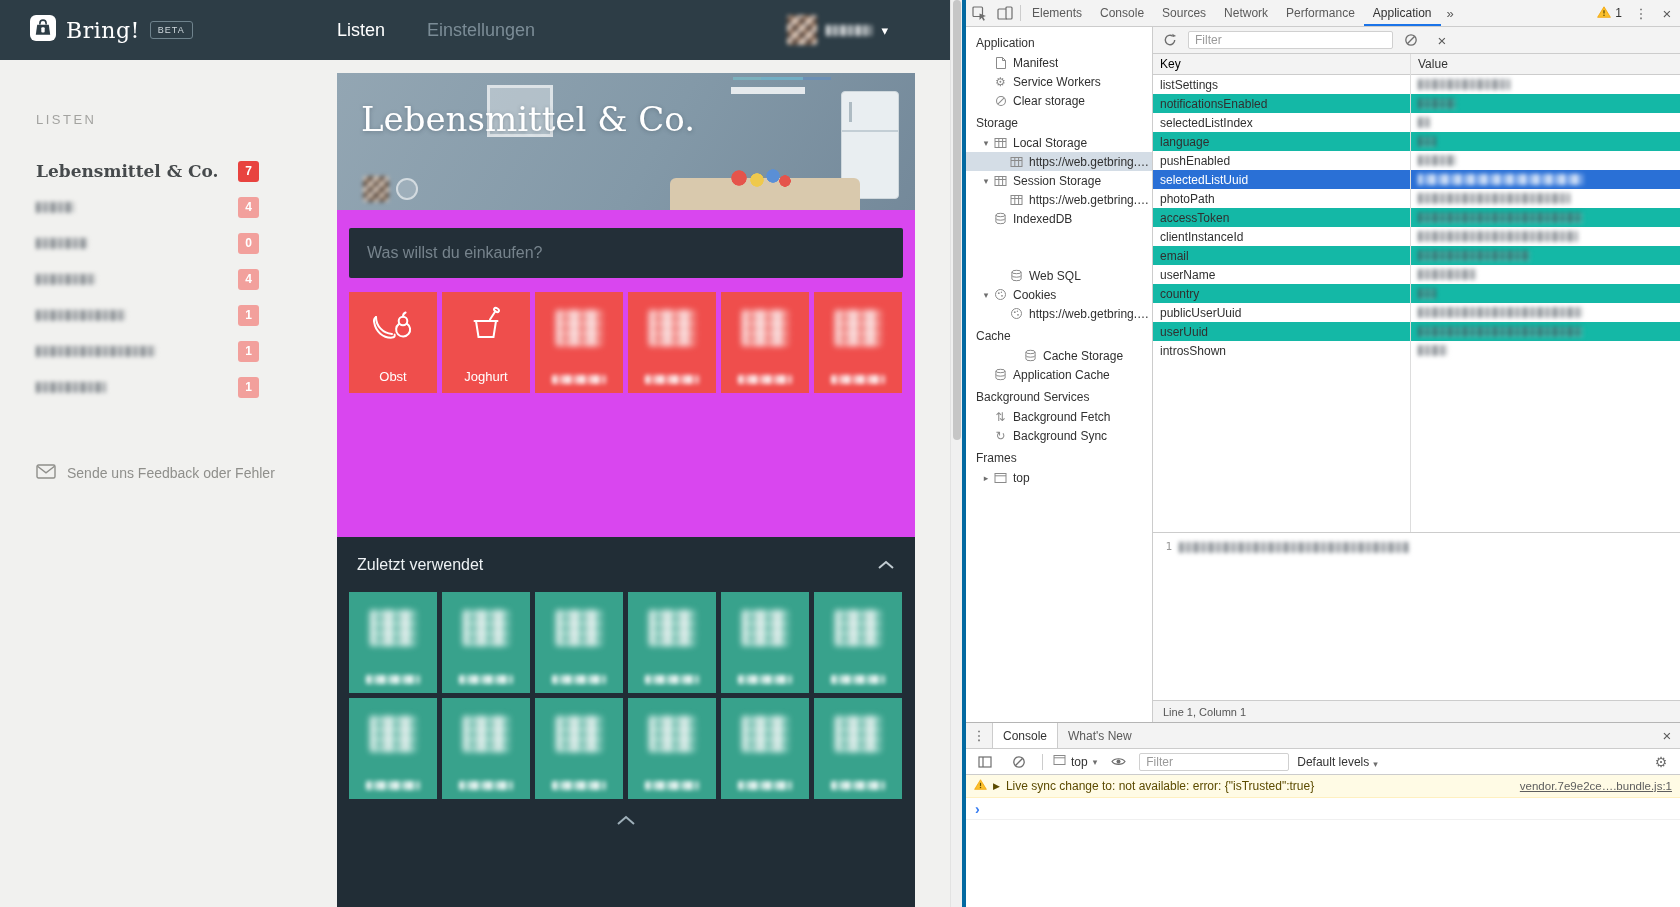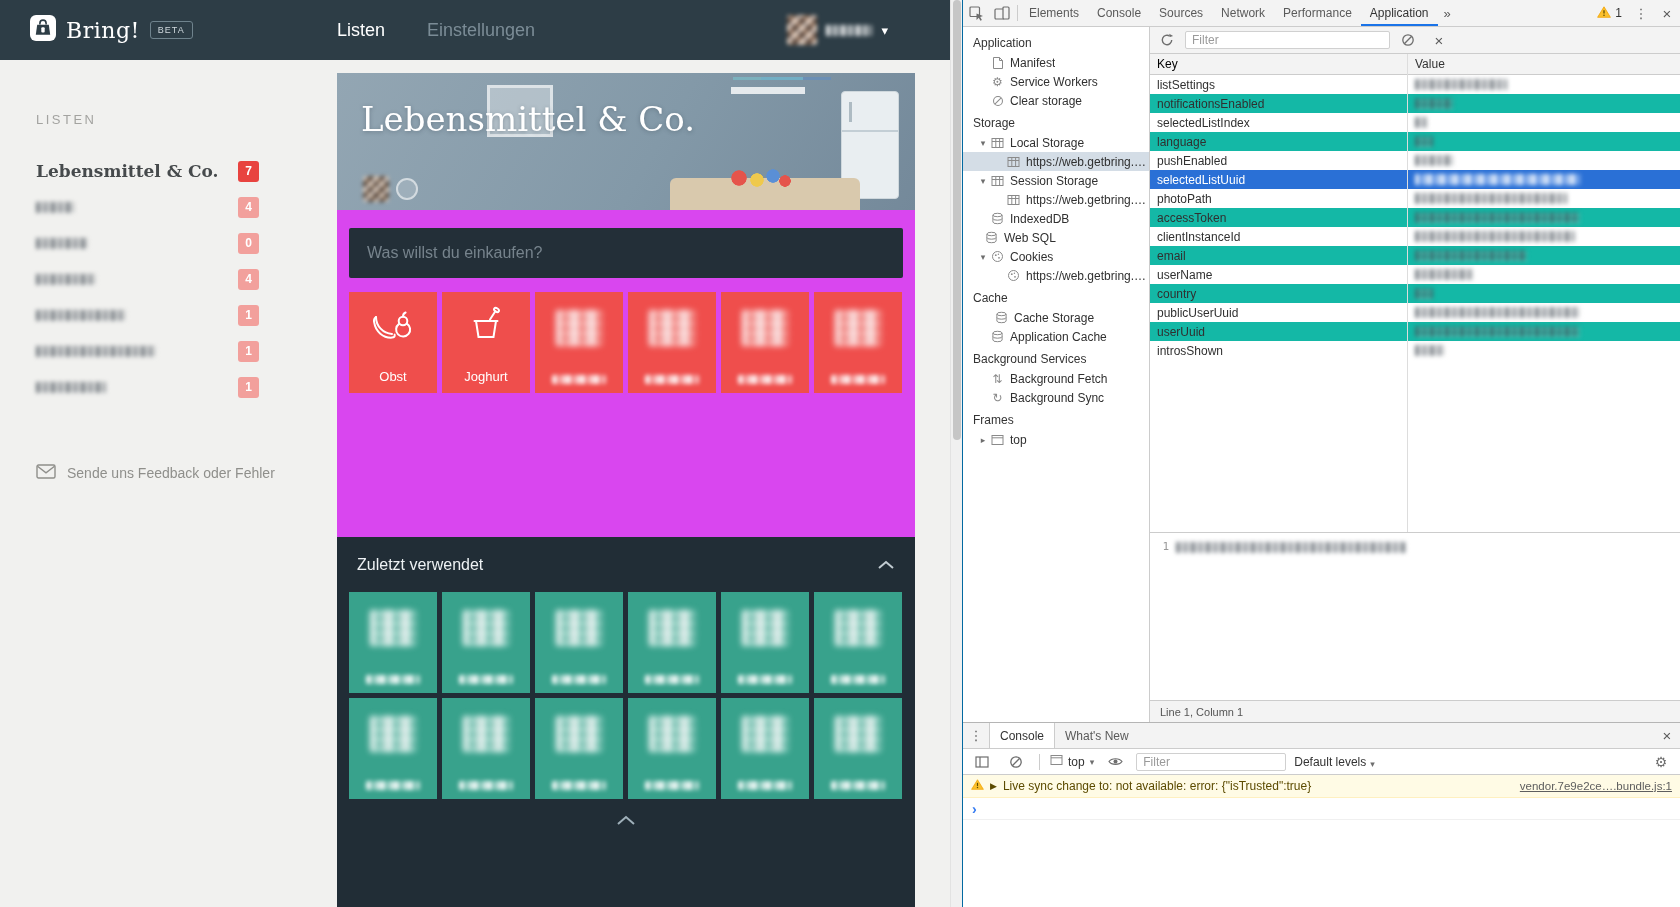--- a/index.html
+++ b/index.html
@@ -71,21 +71,21 @@
   .blur{display:inline-block;height:11px;border-radius:1px;filter:blur(2px);vertical-align:middle;}
   .blur-dark{background-image:repeating-linear-gradient(90deg,rgba(55,65,75,.6) 0 4px,rgba(55,65,75,.12) 4px 7px,rgba(55,65,75,.4) 7px 12px,rgba(55,65,75,.1) 12px 15px),repeating-linear-gradient(0deg,rgba(255,255,255,.35) 0 3px,rgba(0,0,0,.08) 3px 6px);}
   .blur-light{background-image:repeating-linear-gradient(90deg,rgba(255,255,255,.9) 0 4px,rgba(255,255,255,.25) 4px 7px,rgba(255,255,255,.65) 7px 12px,rgba(255,255,255,.2) 12px 15px);}
   .blur-blue{background-image:repeating-linear-gradient(90deg,rgba(255,255,255,.85) 0 4px,rgba(185,212,255,.4) 4px 8px,rgba(255,255,255,.6) 8px 13px);}
 
   
   #page-scrollbar{position:absolute;left:950px;top:0;width:12px;height:907px;background:#f0f0f0;border-left:1px solid #e2e2e2;}
   #page-scrollbar .thumb{position:absolute;left:2px;top:0;width:8px;height:440px;background:#c6c6c6;border-radius:4px;}
 
   
-  #devtools{position:absolute;left:962px;top:0;width:718px;height:907px;background:#fff;border-left:1px solid #0369a1;display:flex;flex-direction:column;font-size:12px;color:#303030;}
+  #devtools{position:absolute;left:962px;top:0;width:718px;height:907px;background:#fff;border-left:4px solid #0369a1;display:flex;flex-direction:column;font-size:12px;color:#303030;}
   .dt-tabbar{flex:none;height:27px;background:#f3f3f3;border-bottom:1px solid #ccc;display:flex;align-items:center;}
   .tbtn{width:26px;height:26px;display:flex;align-items:center;justify-content:center;cursor:pointer;color:#6e6e6e;}
   .dt-sep{width:1px;background:#ccc;height:16px;margin:0 2px;}
   .dt-tab{height:100%;display:flex;align-items:center;padding:0 9px;color:#5a5a5a;cursor:pointer;}
   .dt-tab.active{color:#333;border-bottom:2px solid #1a73e8;padding-top:2px;}
   .dt-more{padding:0 6px;color:#5a5a5a;cursor:pointer;font-size:13px;}
   .dt-spacer{flex:1;}
   .dt-warn{display:flex;align-items:center;gap:4px;padding:0 6px;cursor:pointer;color:#333;}
   .glyph{font-size:14px;line-height:1;}
 
@@ -458,21 +458,21 @@
               <svg width="13" height="13" viewBox="0 0 13 13">
                 <g fill="none" stroke="#8a8a8a">
                   <ellipse cx="6.5" cy="3" rx="4.6" ry="1.7"></ellipse>
                   <path d="M1.9 3v7a4.6 1.7 0 0 0 9.2 0V3"></path>
                   <path d="M1.9 6.5a4.6 1.7 0 0 0 9.2 0"></path>
                 </g>
               </svg>
             </span>
             <span class="sb-label">IndexedDB</span>
           </div>
-          <div class="sb-row" style="padding-left: 8px;">
+          <div class="sb-row" style="padding-left: 30px; margin-top: 38px;">
             <span class="arrow"></span>
             <span class="ticon">
               <svg width="13" height="13" viewBox="0 0 13 13">
                 <g fill="none" stroke="#8a8a8a">
                   <ellipse cx="6.5" cy="3" rx="4.6" ry="1.7"></ellipse>
                   <path d="M1.9 3v7a4.6 1.7 0 0 0 9.2 0V3"></path>
                   <path d="M1.9 6.5a4.6 1.7 0 0 0 9.2 0"></path>
                 </g>
               </svg>
             </span>
@@ -496,21 +496,21 @@
               <svg width="13" height="13" viewBox="0 0 13 13">
                 <circle cx="6.5" cy="6.5" r="5" fill="none" stroke="#8a8a8a"></circle>
                 <circle cx="4.8" cy="5.2" r=".9" fill="#8a8a8a"></circle>
                 <circle cx="8" cy="7.8" r=".9" fill="#8a8a8a"></circle>
                 <circle cx="7.4" cy="4.3" r=".7" fill="#8a8a8a"></circle>
               </svg>
             </span>
             <span class="sb-label">https://web.getbring.com</span>
           </div>
           <div class="sb-section">Cache</div>
-          <div class="sb-row" style="padding-left: 18px;">
+          <div class="sb-row" style="padding-left: 4px; margin-left: 40px;">
             <span class="arrow"></span>
             <span class="ticon">
               <svg width="13" height="13" viewBox="0 0 13 13">
                 <g fill="none" stroke="#8a8a8a">
                   <ellipse cx="6.5" cy="3" rx="4.6" ry="1.7"></ellipse>
                   <path d="M1.9 3v7a4.6 1.7 0 0 0 9.2 0V3"></path>
                   <path d="M1.9 6.5a4.6 1.7 0 0 0 9.2 0"></path>
                 </g>
               </svg>
             </span>

